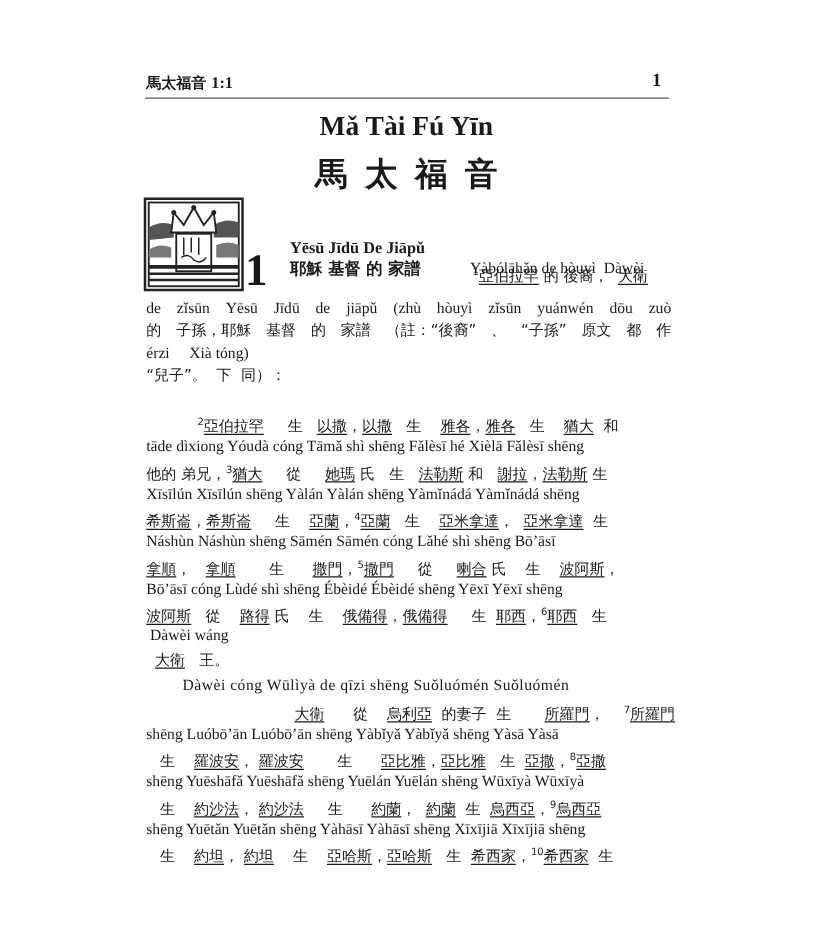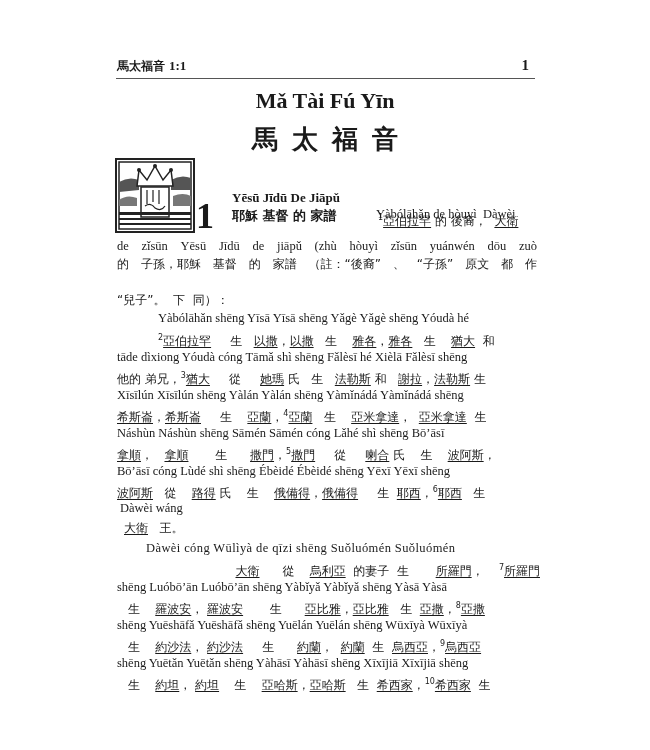--- a/index.html
+++ b/index.html
@@ -90,25 +90,27 @@
     <span>的</span>
     <span>家譜</span>
     <span>（註：“後裔”</span>
     <span>、</span>
     <span>“子孫”</span>
     <span>原文</span>
     <span>都</span>
     <span>作</span>
   </div>
 
+  <div class="line py" style="top:274px;">
+    <span>érzi</span>&nbsp;&nbsp;&nbsp;&nbsp;&nbsp;<span>Xià tóng)</span>
+  </div>
   <div class="line cn" style="top:292px;">
     <span>“兒子”。</span>&nbsp;&nbsp;<span>下</span>&nbsp;&nbsp;<span>同）：</span>
   </div>
 
-  <div class="line py" style="top:310px; left:158px; width:380px; text-align:justify;">Yàbólāhǎn shēng Yīsā   Yīsā shēng  Yǎgè  Yǎgè  shēng Yóudà hé</div>
   <div class="line cn" style="top:330px; left:158px; width:380px;">
     <span class="sup">2</span><span class="u">亞伯拉罕</span>&nbsp;&nbsp;&nbsp;&nbsp;&nbsp;<span>生</span>&nbsp;&nbsp;&nbsp;<span class="u">以撒</span><span>，</span><span class="u">以撒</span>&nbsp;&nbsp;&nbsp;<span>生</span>&nbsp;&nbsp;&nbsp;&nbsp;<span class="u">雅各</span><span>，</span><span class="u">雅各</span>&nbsp;&nbsp;&nbsp;<span>生</span>&nbsp;&nbsp;&nbsp;&nbsp;<span class="u">猶大</span>&nbsp;&nbsp;<span>和</span>
   </div>
 
   <div class="line py" style="top:349px;">tāde dìxiong Yóudà cóng  Tāmǎ shì shēng  Fǎlèsī hé   Xièlā   Fǎlèsī shēng</div>
   <div class="line cn" style="top:368px;">
     <span>他的</span>&nbsp;<span>弟兄，</span><span class="sup">3</span><span class="u">猶大</span>&nbsp;&nbsp;&nbsp;&nbsp;&nbsp;<span>從</span>&nbsp;&nbsp;&nbsp;&nbsp;&nbsp;<span class="u">她瑪</span>&nbsp;<span>氏</span>&nbsp;&nbsp;&nbsp;<span>生</span>&nbsp;&nbsp;&nbsp;<span class="u">法勒斯</span>&nbsp;<span>和</span>&nbsp;&nbsp;&nbsp;<span class="u">謝拉</span><span>，</span><span class="u">法勒斯</span>&nbsp;<span>生</span>
   </div>
 
   <div class="line py" style="top:387px;">Xīsīlún Xīsīlún shēng Yàlán  Yàlán  shēng Yàmǐnádá Yàmǐnádá shēng</div>

